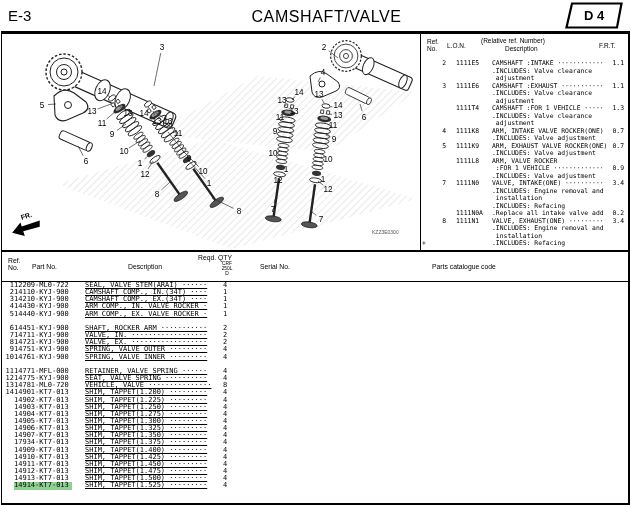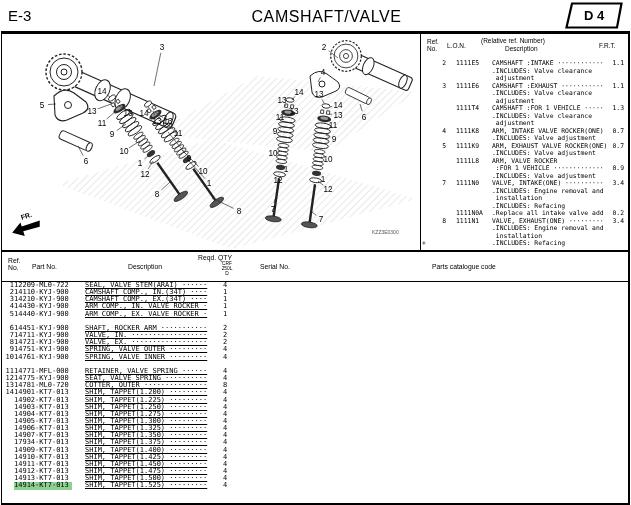--- a/index.html
+++ b/index.html
@@ -309,21 +309,21 @@
         <div class="p-line"><span class="p-ref">5</span><span class="p-part">14440-KYJ-900</span><span class="p-desc">ARM COMP., EX. VALVE ROCKER ·</span><span class="p-qty">1</span></div>
         <div class="p-line"></div>
         <div class="p-line"><span class="p-ref">6</span><span class="p-part">14451-KYJ-900</span><span class="p-desc">SHAFT, ROCKER ARM ···········</span><span class="p-qty">2</span></div>
         <div class="p-line"><span class="p-ref">7</span><span class="p-part">14711-KYJ-900</span><span class="p-desc">VALVE, IN. ··················</span><span class="p-qty">2</span></div>
         <div class="p-line"><span class="p-ref">8</span><span class="p-part">14721-KYJ-900</span><span class="p-desc">VALVE, EX. ··················</span><span class="p-qty">2</span></div>
         <div class="p-line"><span class="p-ref">9</span><span class="p-part">14751-KYJ-900</span><span class="p-desc">SPRING, VALVE OUTER ·········</span><span class="p-qty">4</span></div>
         <div class="p-line"><span class="p-ref">10</span><span class="p-part">14761-KYJ-900</span><span class="p-desc">SPRING, VALVE INNER ·········</span><span class="p-qty">4</span></div>
         <div class="p-line"></div>
         <div class="p-line"><span class="p-ref">11</span><span class="p-part">14771-MFL-000</span><span class="p-desc">RETAINER, VALVE SPRING ······</span><span class="p-qty">4</span></div>
         <div class="p-line"><span class="p-ref">12</span><span class="p-part">14775-KYJ-900</span><span class="p-desc">SEAT, VALVE SPRING ··········</span><span class="p-qty">4</span></div>
-        <div class="p-line"><span class="p-ref">13</span><span class="p-part">14781-ML0-720</span><span class="p-desc">COTTER, OUTER ···············</span><span class="p-qty">8</span></div>
+        <div class="p-line"><span class="p-ref">13</span><span class="p-part">14781-ML0-720</span><span class="p-desc">VEHICLE, VALVE ···············</span><span class="p-qty">8</span></div>
         <div class="p-line"><span class="p-ref">14</span><span class="p-part">14901-KT7-013</span><span class="p-desc">SHIM, TAPPET(1.200) ·········</span><span class="p-qty">4</span></div>
         <div class="p-line"><span class="p-ref"></span><span class="p-part">14902-KT7-013</span><span class="p-desc">SHIM, TAPPET(1.225) ·········</span><span class="p-qty">4</span></div>
         <div class="p-line"><span class="p-ref"></span><span class="p-part">14903-KT7-013</span><span class="p-desc">SHIM, TAPPET(1.250) ·········</span><span class="p-qty">4</span></div>
         <div class="p-line"><span class="p-ref"></span><span class="p-part">14904-KT7-013</span><span class="p-desc">SHIM, TAPPET(1.275) ·········</span><span class="p-qty">4</span></div>
         <div class="p-line"><span class="p-ref"></span><span class="p-part">14905-KT7-013</span><span class="p-desc">SHIM, TAPPET(1.300) ·········</span><span class="p-qty">4</span></div>
         <div class="p-line"><span class="p-ref"></span><span class="p-part">14906-KT7-013</span><span class="p-desc">SHIM, TAPPET(1.325) ·········</span><span class="p-qty">4</span></div>
         <div class="p-line"><span class="p-ref"></span><span class="p-part">14907-KT7-013</span><span class="p-desc">SHIM, TAPPET(1.350) ·········</span><span class="p-qty">4</span></div>
         <div class="p-line"><span class="p-ref"></span><span class="p-part">17934-KT7-013</span><span class="p-desc">SHIM, TAPPET(1.375) ·········</span><span class="p-qty">4</span></div>
         <div class="p-line"><span class="p-ref"></span><span class="p-part">14909-KT7-013</span><span class="p-desc">SHIM, TAPPET(1.400) ·········</span><span class="p-qty">4</span></div>
         <div class="p-line"><span class="p-ref"></span><span class="p-part">14910-KT7-013</span><span class="p-desc">SHIM, TAPPET(1.425) ·········</span><span class="p-qty">4</span></div>

